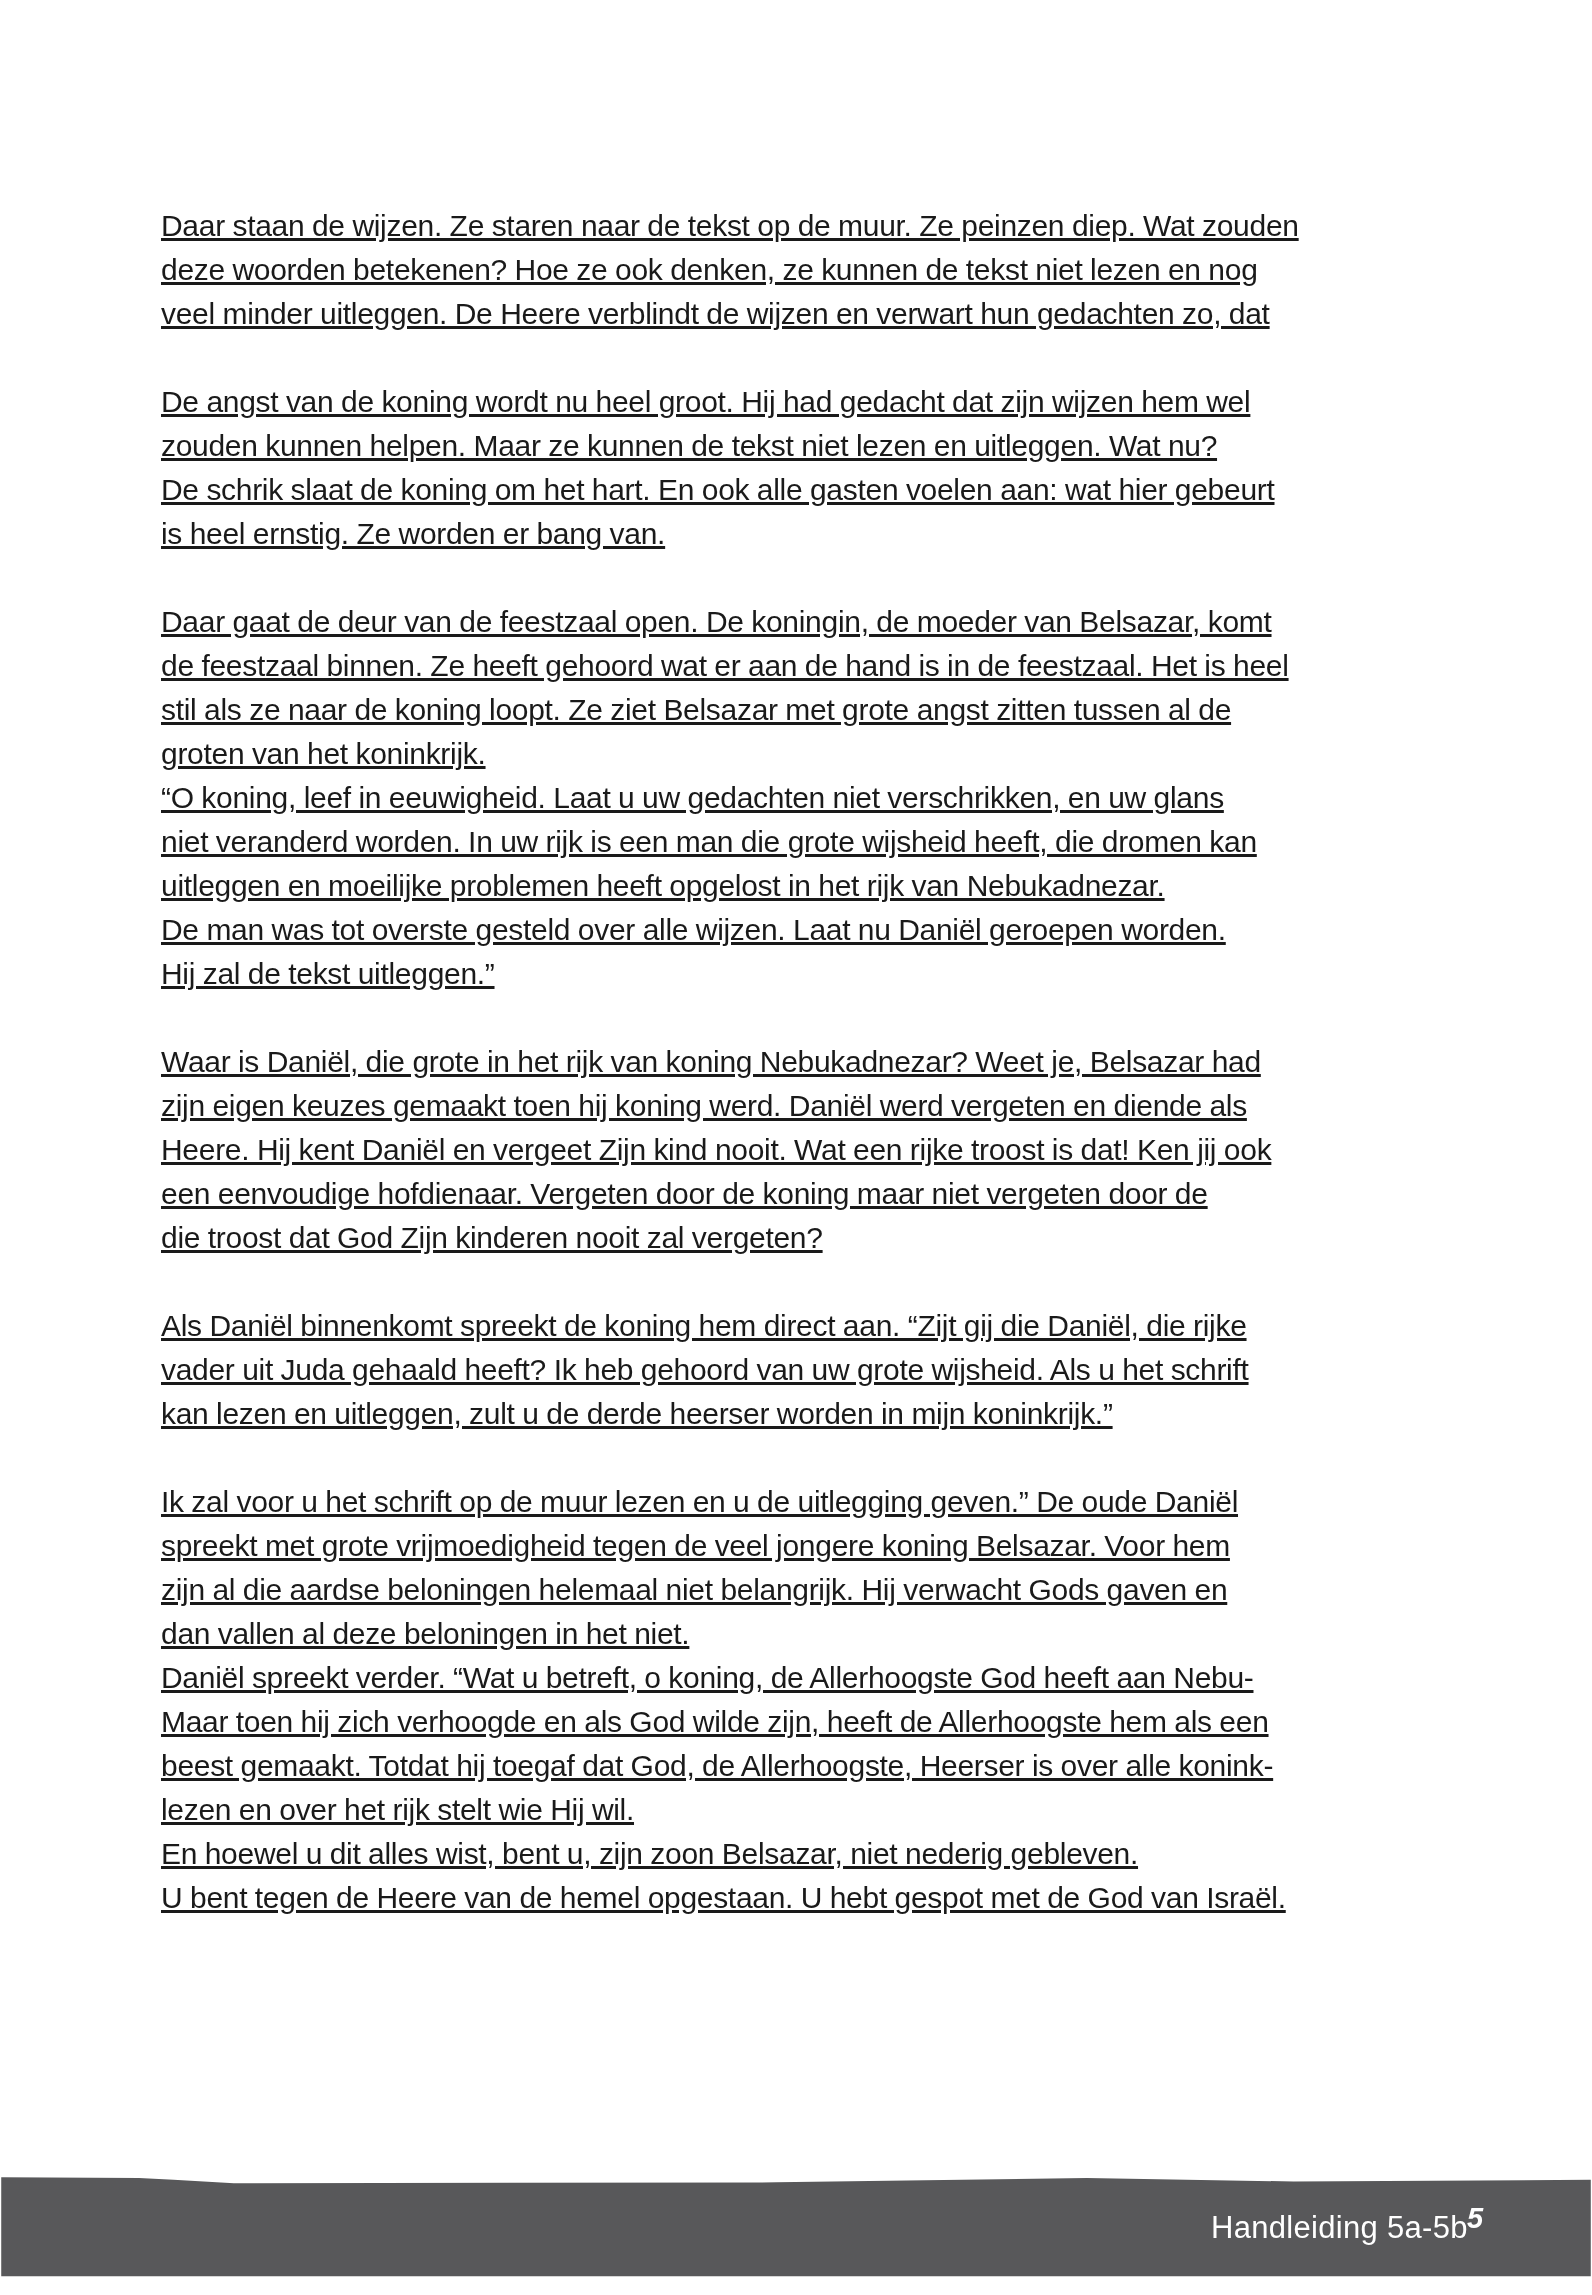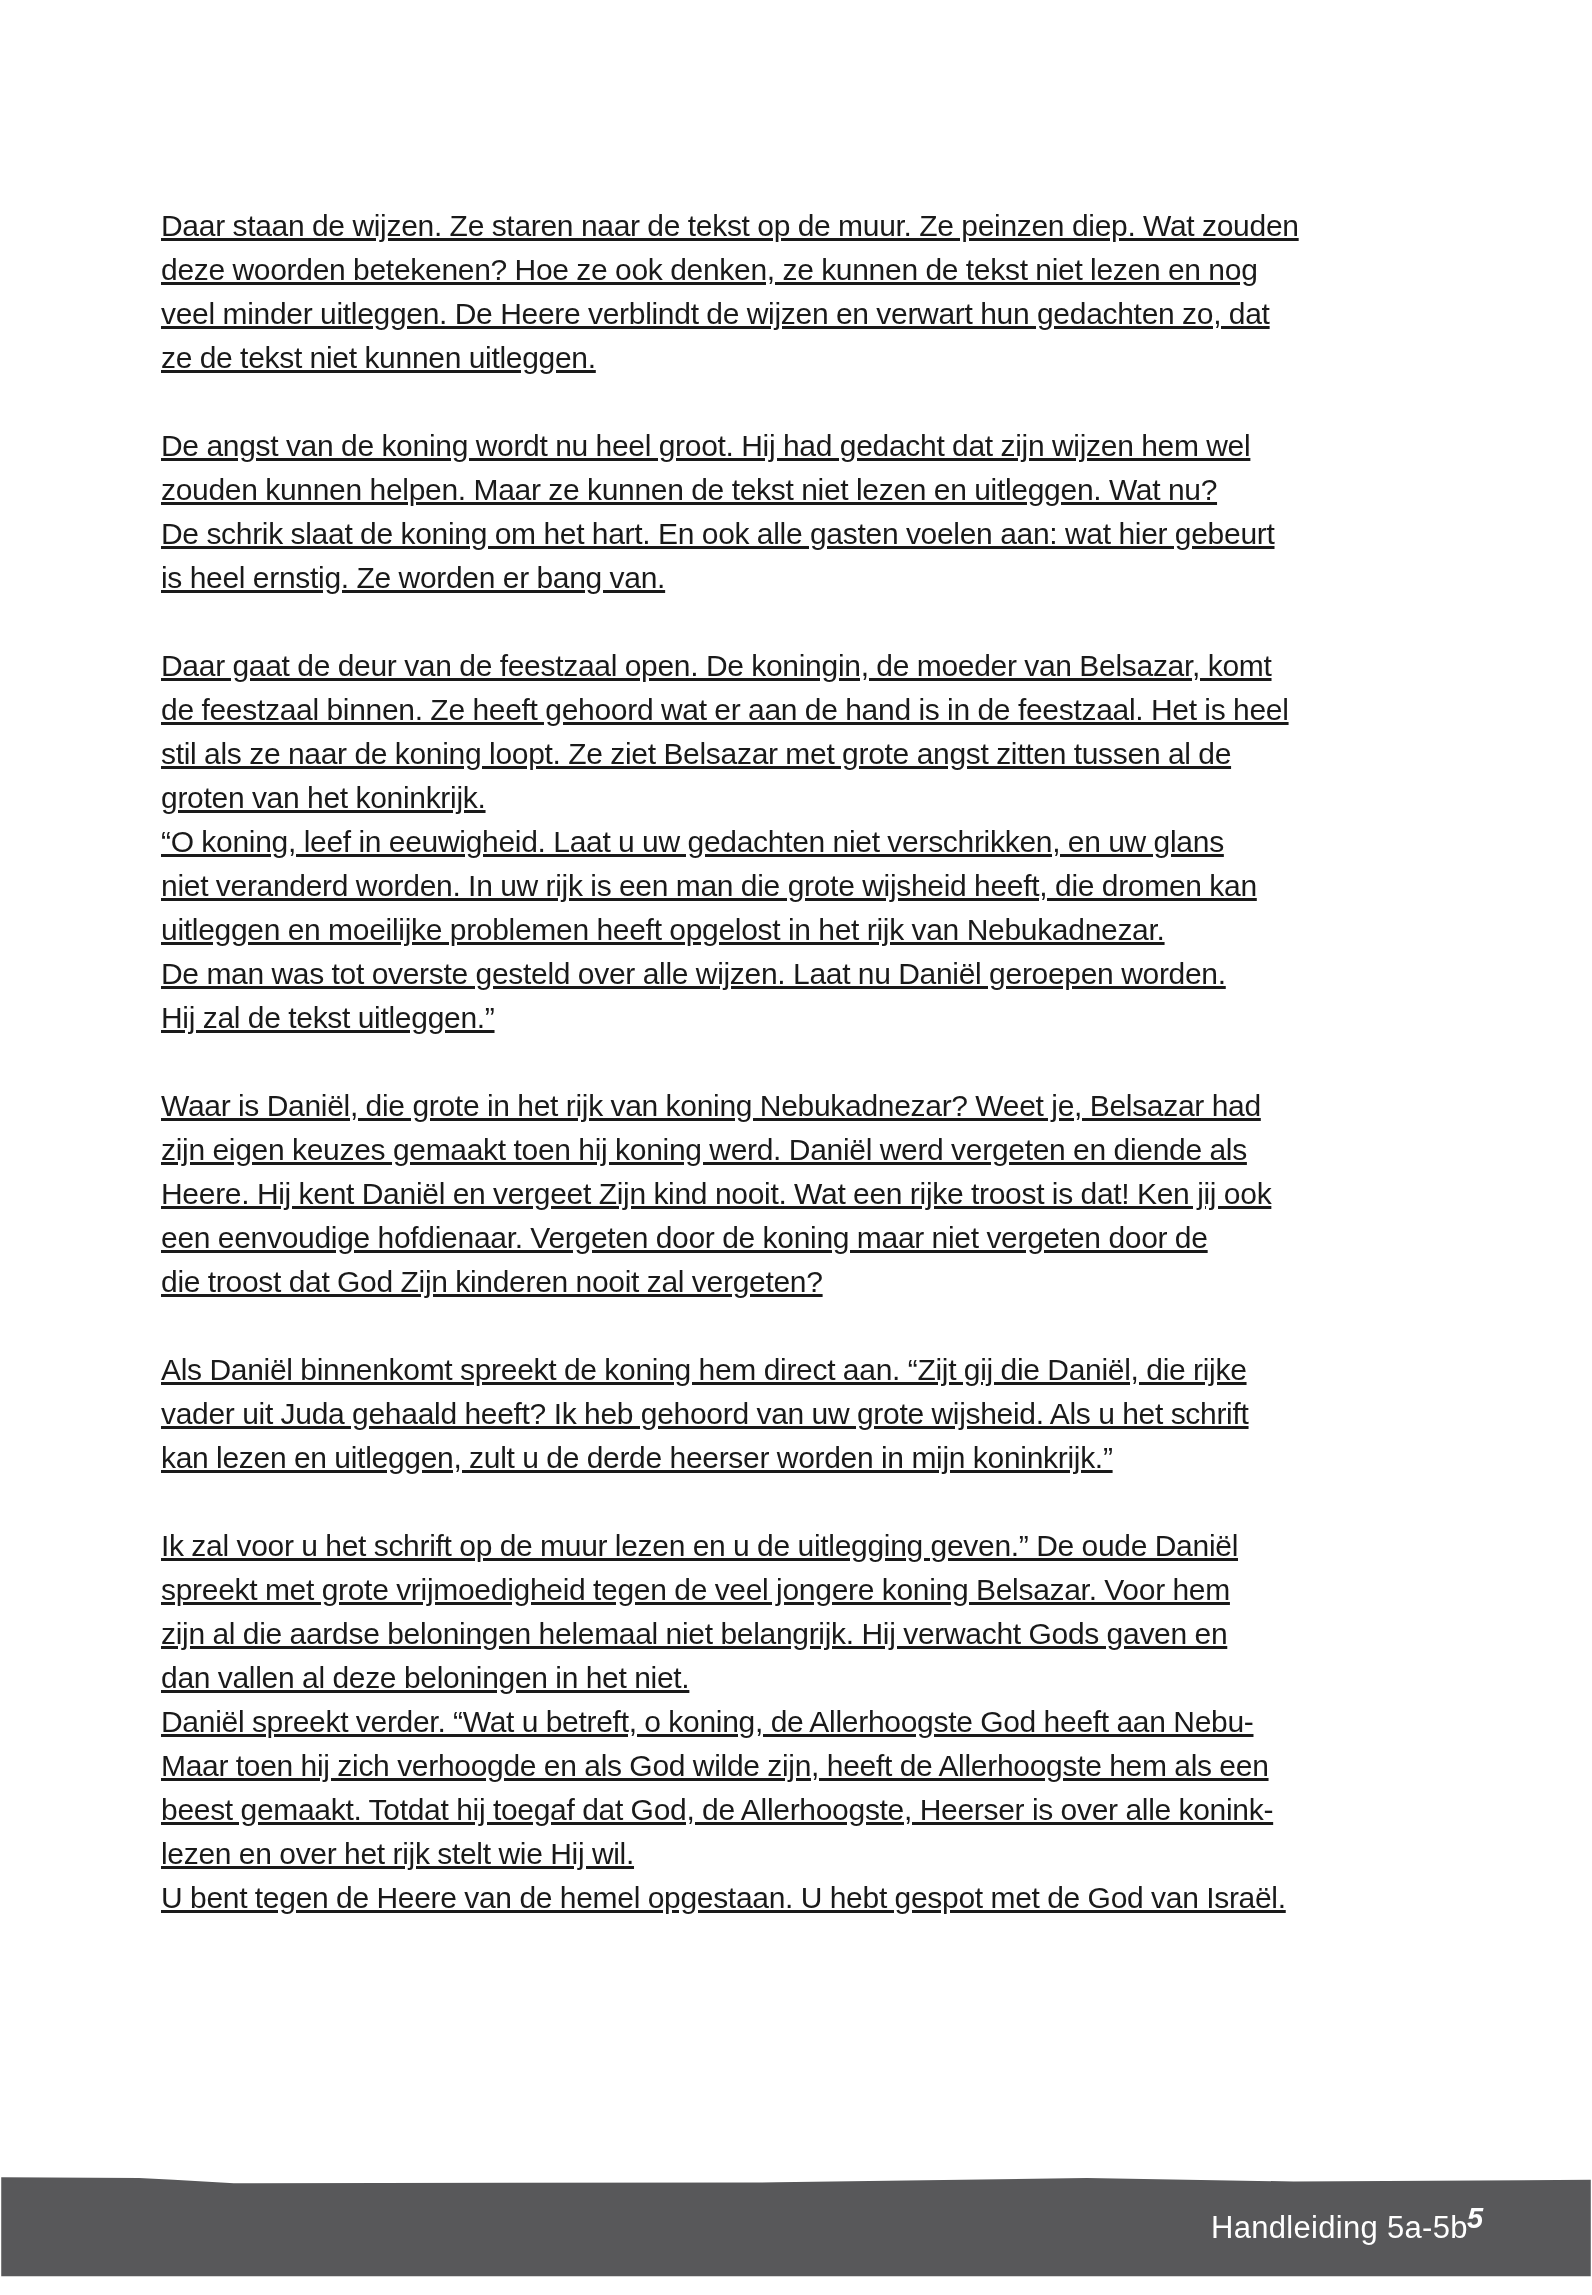--- a/index.html
+++ b/index.html
@@ -65,21 +65,20 @@
     }
   </style>
 </head>
 <body>
 
 <main class="page-body">
   <p class="para">
     <span class="line">Daar staan de wijzen. Ze staren naar de tekst op de muur. Ze peinzen diep. Wat zouden</span>
     <span class="line">deze woorden betekenen? Hoe ze ook denken, ze kunnen de tekst niet lezen en nog</span>
     <span class="line">veel minder uitleggen. De Heere verblindt de wijzen en verwart hun gedachten zo, dat</span>
-    <span class="line">ze de tekst niet kunnen uitleggen.</span>
   </p>
   <p class="para">
     <span class="line">De angst van de koning wordt nu heel groot. Hij had gedacht dat zijn wijzen hem wel</span>
     <span class="line">zouden kunnen helpen. Maar ze kunnen de tekst niet lezen en uitleggen. Wat nu?</span>
     <span class="line">De schrik slaat de koning om het hart. En ook alle gasten voelen aan: wat hier gebeurt</span>
     <span class="line">is heel ernstig. Ze worden er bang van.</span>
   </p>
   <p class="para">
     <span class="line">Daar gaat de deur van de feestzaal open. De koningin, de moeder van Belsazar, komt</span>
     <span class="line">de feestzaal binnen. Ze heeft gehoord wat er aan de hand is in de feestzaal. Het is heel</span>
@@ -105,20 +104,21 @@
   </p>
   <p class="para">
     <span class="line">Ik zal voor u het schrift op de muur lezen en u de uitlegging geven.”  De oude Daniël</span>
     <span class="line">spreekt met grote vrijmoedigheid tegen de veel jongere koning Belsazar. Voor hem</span>
     <span class="line">zijn al die aardse beloningen helemaal niet belangrijk. Hij verwacht Gods gaven en</span>
     <span class="line">dan vallen al deze beloningen in het niet.</span>
     <span class="line">Daniël spreekt verder. “Wat u betreft, o koning, de Allerhoogste God heeft aan Nebu-</span>
     <span class="line">Maar toen hij zich verhoogde en als God wilde zijn, heeft de Allerhoogste hem als een</span>
     <span class="line">beest gemaakt. Totdat hij toegaf dat God, de Allerhoogste, Heerser is over alle konink-</span>
     <span class="line">lezen en over het rijk stelt wie Hij wil.</span>
+    <span class="line">En hoewel u dit alles wist, bent u, zijn zoon Belsazar, niet nederig gebleven.</span>
     <span class="line">U bent tegen de Heere van de hemel opgestaan. U hebt gespot met de God van Israël.</span>
   </p>
 </main>
 
 <footer class="footer-band">
   <svg width="1592" height="112" viewBox="0 0 1845 130">
     <path id="band-path" d="M0,13 L160,14 L200,16 L270,20 L900,19 L1260,14 L1500,18 L1845,16 L1845,128 L0,128 Z" fill="#58585a"></path>
   </svg>
 </footer>
 <span class="footer-title" style="color: rgb(255, 255, 255);">Handleiding 5a-5b</span>

